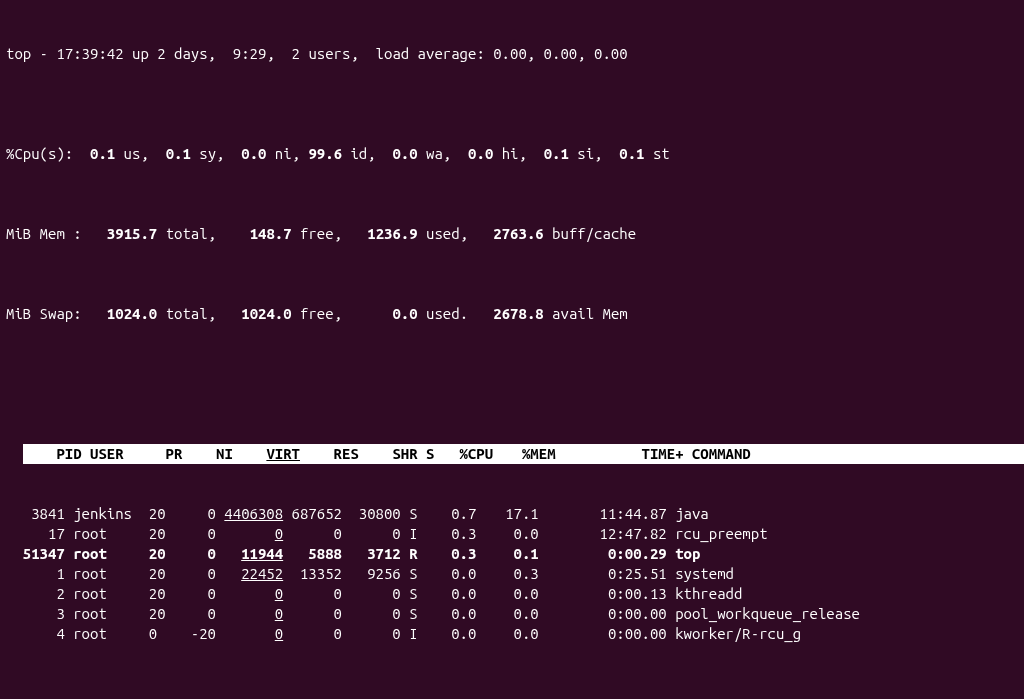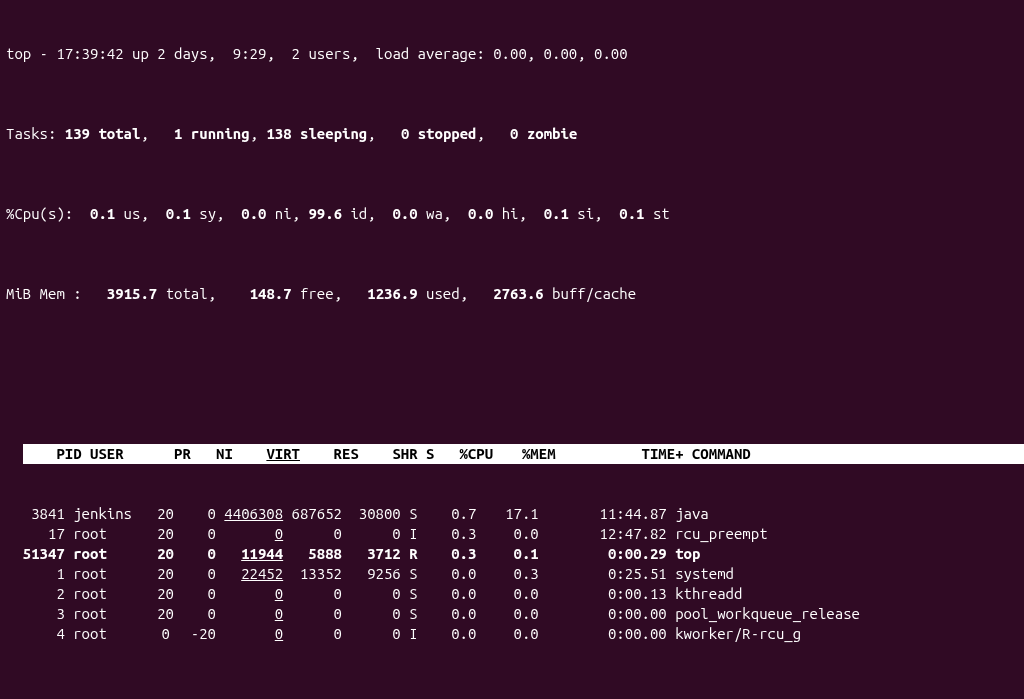--- a/index.html
+++ b/index.html
@@ -21,43 +21,43 @@
   .b { font-weight: bold; }
   .hdr {
     background: #ffffff;
     color: #000000;
     font-weight: bold;
     display: inline-block;
     width: 1012px;
   }
   .col-pid    { display:inline-block; width: 7ch; text-align:right; }
   .col-user   { display:inline-block; width: 9ch; text-align:left;  }
-  .col-pr     { display:inline-block; width: 4ch; text-align:center; }
+  .col-pr     { display:inline-block; width: 4ch; text-align:left; }
   .col-ni     { display:inline-block; width: 4ch; text-align:right; }
   .col-virt   { display:inline-block; width: 8ch; text-align:right;text-decoration:underline; }
   .col-res    { display:inline-block; width: 7ch; text-align:right; }
   .col-shr    { display:inline-block; width: 7ch; text-align:right; }
   .col-s      { display:inline-block; width: 2ch; text-align:left;  }
   .col-cpu    { display:inline-block; width: 6ch; text-align:right; }
   .col-mem    { display:inline-block; width: 6ch; text-align:right;margin-left:12px; }
   .col-time   { display:inline-block; width: 10ch; text-align:right;padding-left:44px; }
   .col-cmd    { display:inline-block; width: 40ch; text-align:left; padding-left:1ch; }
   .row.bold > span { font-weight: bold; }
 </style>
 </head>
 <body>
 
 <div class="term">
   <div>top - 17:39:42 up 2 days,  9:29,  2 users,  load average: 0.00, 0.00, 0.00</div>
 
-  <div><span>Tasks: </span><span class="b">139 total</span>,   <span class="b">1 running</span>, <span class="b">138 sleeping</span>,   <span class="b">0 stopped</span>,   <span class="b">0 zombie</span></div>
 
   <div><span>%Cpu(s):  </span><span class="b">0.1</span> us,  <span class="b">0.1</span> sy,  <span class="b">0.0</span> ni, <span class="b">99.6</span> id,  <span class="b">0.0</span> wa,  <span class="b">0.0</span> hi,  <span class="b">0.1</span> si,  <span class="b">0.1</span> st</div>
 
   <div><span>MiB Mem : </span>  <span class="b">3915.7</span> total,    <span class="b">148.7</span> free,   <span class="b">1236.9</span> used,   <span class="b">2763.6</span> buff/cache</div>
 
+  <div><span>MiB Swap: </span>  <span class="b">1024.0</span> total,   <span class="b">1024.0</span> free,      <span class="b">0.0</span> used.   <span class="b">2678.8</span> avail Mem</div>
 
   <div>&nbsp;</div>
 
   <div class="hdr"><span class="col-pid">PID</span> <span class="col-user">USER</span><span class="col-pr">PR</span><span class="col-ni">NI</span><span class="col-virt">VIRT</span><span class="col-res">RES</span><span class="col-shr">SHR</span> <span class="col-s">S</span><span class="col-cpu">%CPU</span><span class="col-mem">%MEM</span><span class="col-time">TIME+</span><span class="col-cmd">COMMAND</span></div>
 
   <div id="proc-body"><div class="row"><span class="col-pid">3841</span> <span class="col-user">jenkins</span><span class="col-pr">20</span><span class="col-ni">0</span><span class="col-virt">4406308</span><span class="col-res">687652</span><span class="col-shr">30800</span> <span class="col-s">S</span><span class="col-cpu">0.7</span><span class="col-mem">17.1</span><span class="col-time">11:44.87</span><span class="col-cmd">java</span></div><div class="row"><span class="col-pid">17</span> <span class="col-user">root</span><span class="col-pr">20</span><span class="col-ni">0</span><span class="col-virt">0</span><span class="col-res">0</span><span class="col-shr">0</span> <span class="col-s">I</span><span class="col-cpu">0.3</span><span class="col-mem">0.0</span><span class="col-time">12:47.82</span><span class="col-cmd">rcu_preempt</span></div><div class="row bold"><span class="col-pid">51347</span> <span class="col-user">root</span><span class="col-pr">20</span><span class="col-ni">0</span><span class="col-virt">11944</span><span class="col-res">5888</span><span class="col-shr">3712</span> <span class="col-s">R</span><span class="col-cpu">0.3</span><span class="col-mem">0.1</span><span class="col-time">0:00.29</span><span class="col-cmd">top</span></div><div class="row"><span class="col-pid">1</span> <span class="col-user">root</span><span class="col-pr">20</span><span class="col-ni">0</span><span class="col-virt">22452</span><span class="col-res">13352</span><span class="col-shr">9256</span> <span class="col-s">S</span><span class="col-cpu">0.0</span><span class="col-mem">0.3</span><span class="col-time">0:25.51</span><span class="col-cmd">systemd</span></div><div class="row"><span class="col-pid">2</span> <span class="col-user">root</span><span class="col-pr">20</span><span class="col-ni">0</span><span class="col-virt">0</span><span class="col-res">0</span><span class="col-shr">0</span> <span class="col-s">S</span><span class="col-cpu">0.0</span><span class="col-mem">0.0</span><span class="col-time">0:00.13</span><span class="col-cmd">kthreadd</span></div><div class="row"><span class="col-pid">3</span> <span class="col-user">root</span><span class="col-pr">20</span><span class="col-ni">0</span><span class="col-virt">0</span><span class="col-res">0</span><span class="col-shr">0</span> <span class="col-s">S</span><span class="col-cpu">0.0</span><span class="col-mem">0.0</span><span class="col-time">0:00.00</span><span class="col-cmd">pool_workqueue_release</span></div><div class="row"><span class="col-pid">4</span> <span class="col-user">root</span><span class="col-pr">0</span><span class="col-ni">-20</span><span class="col-virt">0</span><span class="col-res">0</span><span class="col-shr">0</span> <span class="col-s">I</span><span class="col-cpu">0.0</span><span class="col-mem">0.0</span><span class="col-time">0:00.00</span><span class="col-cmd">kworker/R-rcu_g</span></div></div>
 </div>
 
 </body></html>

